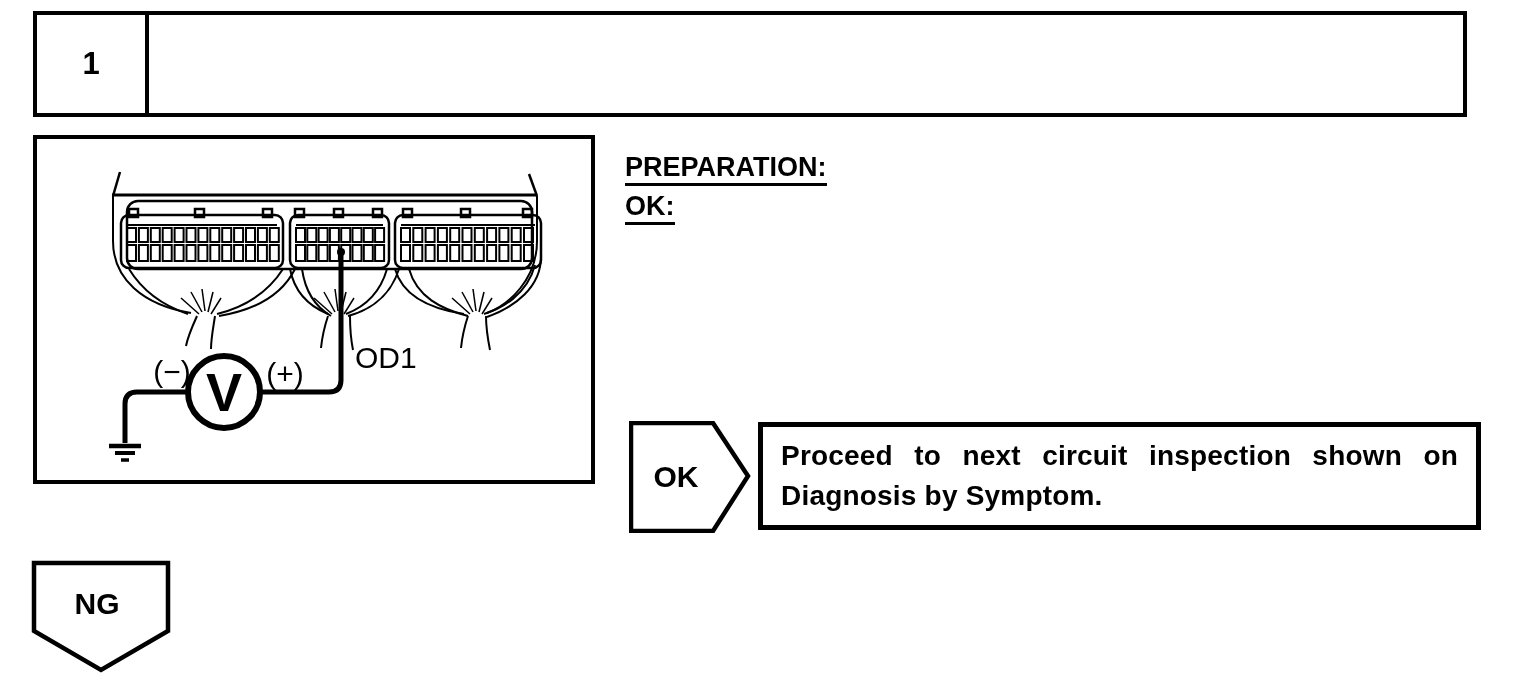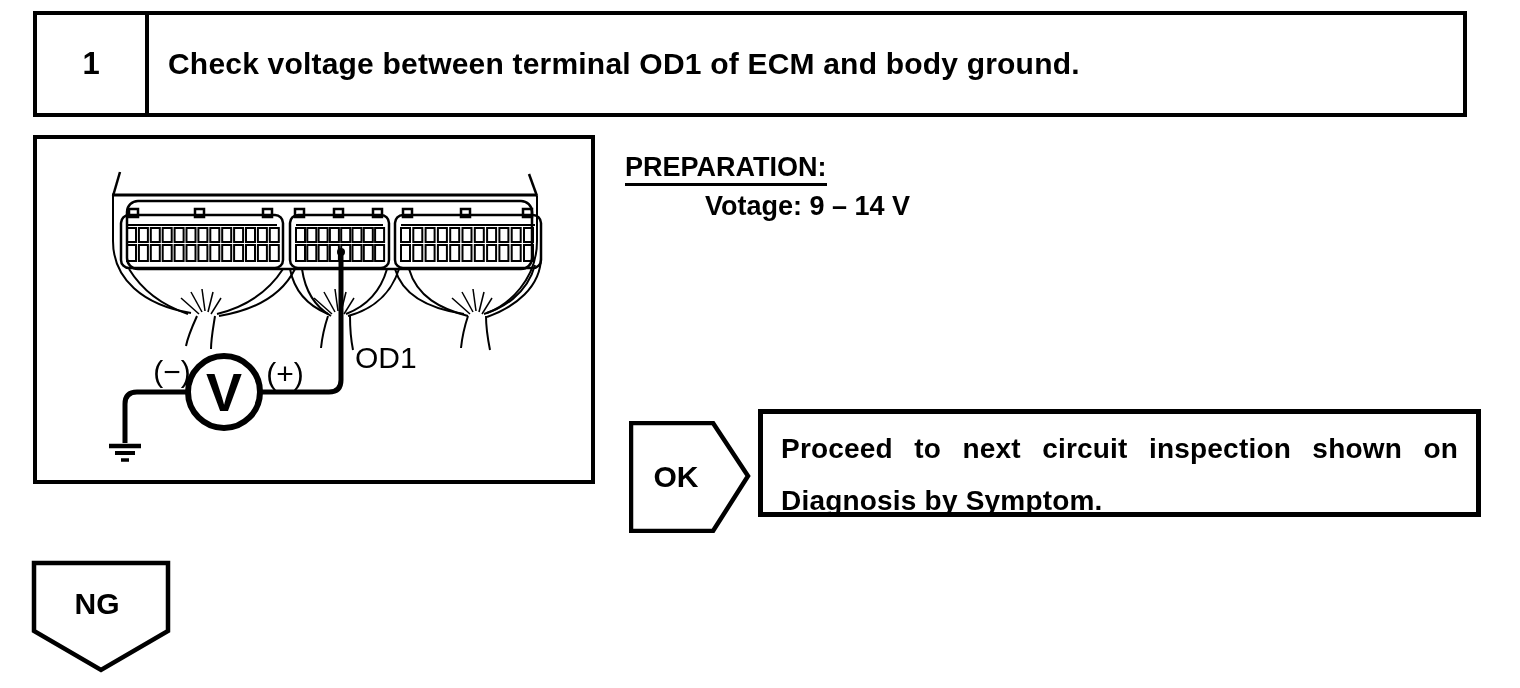--- a/index.html
+++ b/index.html
@@ -32,38 +32,37 @@
     position:absolute;left:625px;top:148px;width:850px;
     font-size:27px;line-height:39px;
   }
   .sec-label{font-weight:bold;}
   .ul{border-bottom:3px solid #000;padding-bottom:1px;}
   .check-text{text-align:justify;}
   .spec{font-weight:bold;padding-left:80px;}
   
   .ok-flag{position:absolute;left:629px;top:421px;}
   .result-box{
-    position:absolute;left:758px;top:409px;width:723px;height:108px;
+    position:absolute;left:758px;top:422px;width:723px;height:108px;
     border:5px solid #000;box-sizing:border-box;background:#fff;
-    font-weight:bold;font-size:28px;line-height:52px;
+    font-weight:bold;font-size:28px;line-height:40px;
     padding:9px 18px 0 18px;text-align:justify;letter-spacing:.2px;
   }
   .ng-flag{position:absolute;left:31px;top:560px;}
   .flag-text{font-weight:bold;font-size:30px;font-family:"Liberation Sans",sans-serif;}
   .diag-label{font-size:30px;font-family:"Liberation Sans",sans-serif;}
   .meter-v{font-weight:bold;font-size:54px;font-family:"Liberation Sans",sans-serif;}
 </style>
 </head>
 <body>
 
 <div class="page">
 
   <div class="step-header">
     <div class="step-num">1</div>
-    <div class="step-title">Check voltage between terminal OD1 of ECM and body ground.</div>
   </div>
 
   <div class="figure-box">
     <svg viewBox="0 0 554 341">
       <g fill="none" stroke="#000" stroke-width="2.5">
 
         <line x1="75" y1="56" x2="499" y2="56" stroke-width="3"></line>
         <line x1="83" y1="33" x2="76" y2="57"></line>
         <line x1="492" y1="35" x2="500" y2="57"></line>
 
@@ -216,21 +215,21 @@
       </g>
 
       <text class="diag-label" x="135" y="243" text-anchor="middle" fill="#000">(−)</text>
       <text class="diag-label" x="248" y="245" text-anchor="middle" fill="#000">(+)</text>
       <text class="diag-label" x="318" y="229" fill="#000">OD1</text>
     </svg>
   </div>
 
   <div class="instructions">
     <div><span class="sec-label ul">PREPARATION:</span></div>
-    <div class="spec">Votage: 9 – 14 V</div>
+    <div><span class="sec-label ul">OK:</span></div>
   </div>
 
   <svg class="ok-flag" width="124" height="112" viewBox="0 0 124 112">
     <polygon points="2,2 84,2 119,55 84,110 2,110" fill="#fff" stroke="#000" stroke-width="4.5"></polygon>
     <text class="flag-text" x="47" y="66" text-anchor="middle" fill="#000">OK</text>
   </svg>
 
   <div class="result-box">Proceed to next circuit inspection shown on Diagnosis by Symptom.</div>
 
   <svg class="ng-flag" width="142" height="114" viewBox="0 0 142 114">

